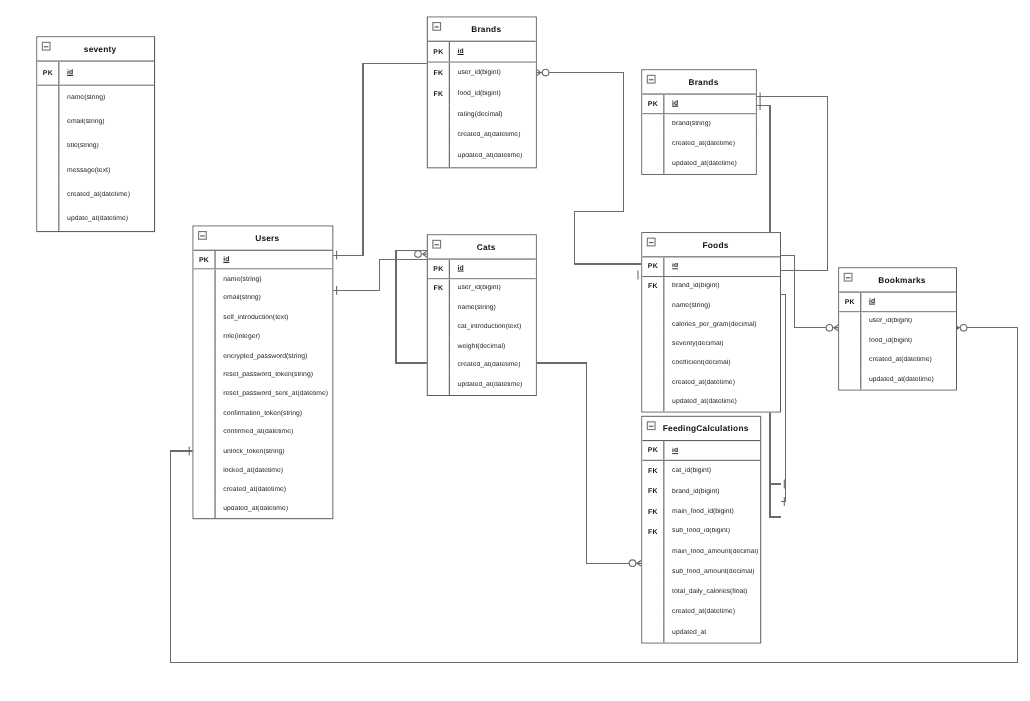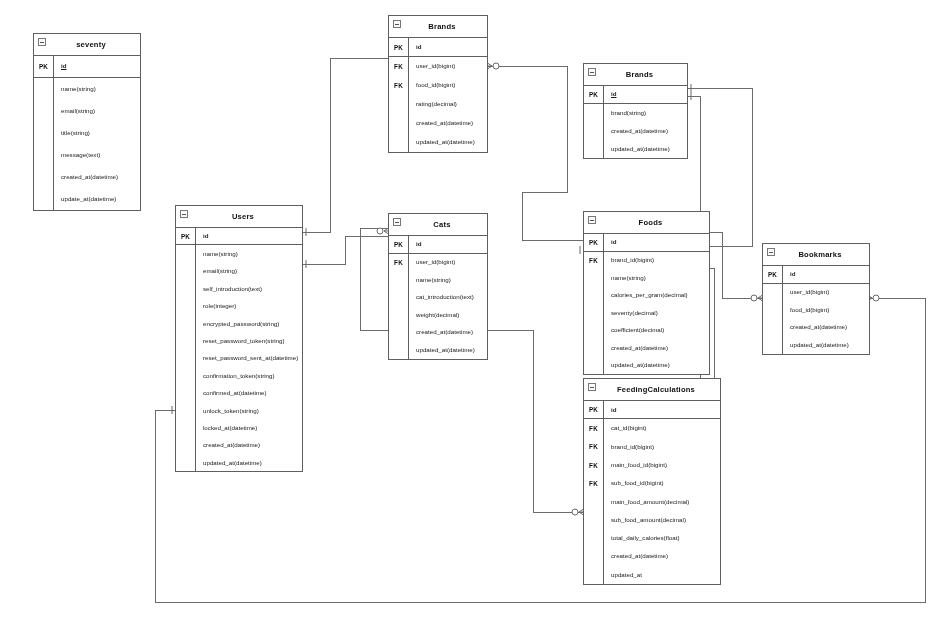--- a/index.html
+++ b/index.html
@@ -425,21 +425,21 @@
         <div class="erow" style="height: 17.5px;">
           <div class="key-cell"></div>
           <div class="attr-cell">created_at(datetime)</div>
         </div>
         <div class="erow" style="height: 17.5px;">
           <div class="key-cell"></div>
           <div class="attr-cell">updated_at(datetime)</div>
         </div>
       </div>
     </div>
-  <div class="entity" style="left: 583px; top: 378px; width: 138px;">
+  <div class="entity" style="left: 583px; top: 378px; width: 109px;">
       <div class="ent-head">
         <span class="collapse-icon"></span>
         <span class="ent-title">FeedingCalculations</span>
       </div>
       <div class="rows">
         <div class="erow pkrow" style="height: 18.3px;">
           <div class="key-cell">PK</div>
           <div class="attr-cell pk">id</div>
         </div>
         <div class="erow" style="height: 18.3px;">

